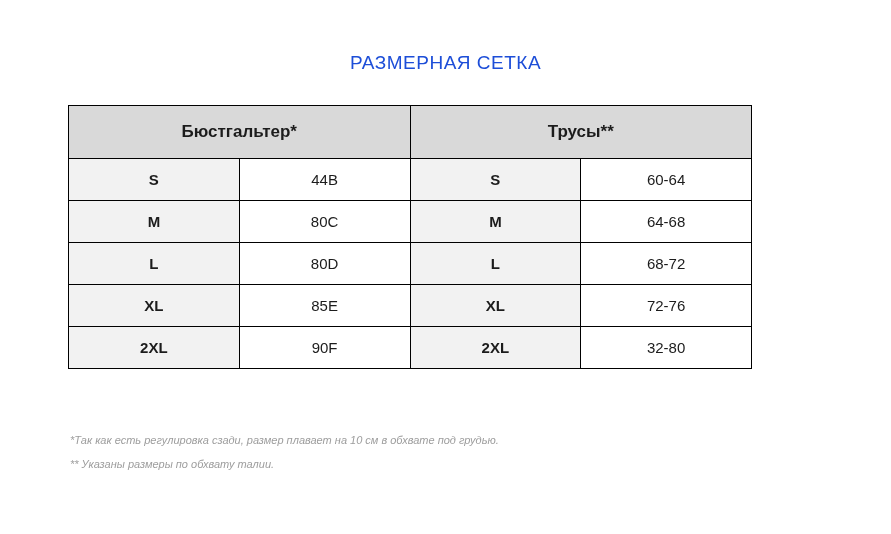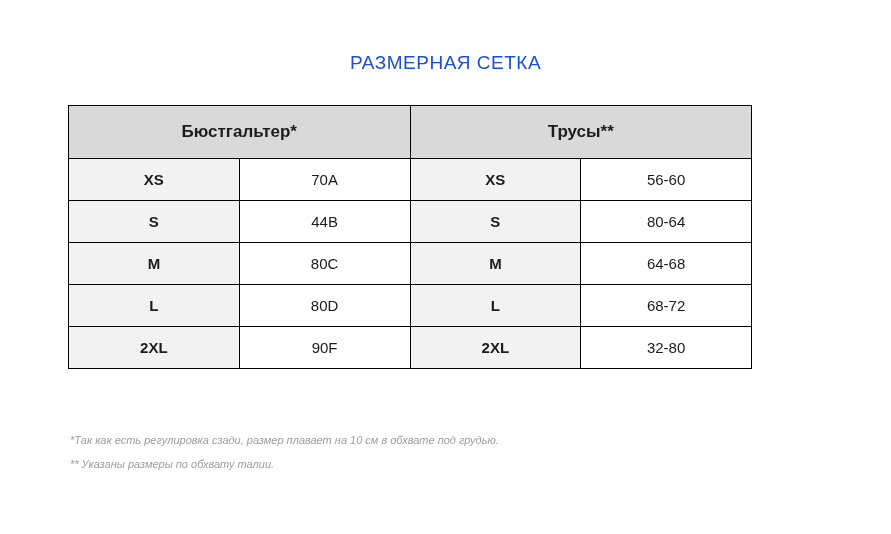--- a/index.html
+++ b/index.html
@@ -91,42 +91,42 @@
         <col>
       </colgroup>
     <thead>
       <tr>
         <th class="group-header" colspan="2">Бюстгальтер*</th>
         <th class="group-header" colspan="2">Трусы**</th>
       </tr>
     </thead>
     <tbody>
       <tr>
-        <td class="size-cell">XS</td>
-        <td class="value-cell">70A</td>
-        <td class="size-cell">XS</td>
-        <td class="value-cell">56-60</td>
-      </tr>
-      <tr>
         <td class="size-cell">S</td>
         <td class="value-cell">44B</td>
         <td class="size-cell">S</td>
-        <td class="value-cell">80-64</td>
+        <td class="value-cell">60-64</td>
       </tr>
       <tr>
         <td class="size-cell">M</td>
         <td class="value-cell">80C</td>
         <td class="size-cell">M</td>
         <td class="value-cell">64-68</td>
       </tr>
       <tr>
         <td class="size-cell">L</td>
         <td class="value-cell">80D</td>
         <td class="size-cell">L</td>
         <td class="value-cell">68-72</td>
+      </tr>
+      <tr>
+        <td class="size-cell">XL</td>
+        <td class="value-cell">85E</td>
+        <td class="size-cell">XL</td>
+        <td class="value-cell">72-76</td>
       </tr>
       <tr>
         <td class="size-cell">2XL</td>
         <td class="value-cell">90F</td>
         <td class="size-cell">2XL</td>
         <td class="value-cell">32-80</td>
       </tr>
     </tbody>
   </table>
 

